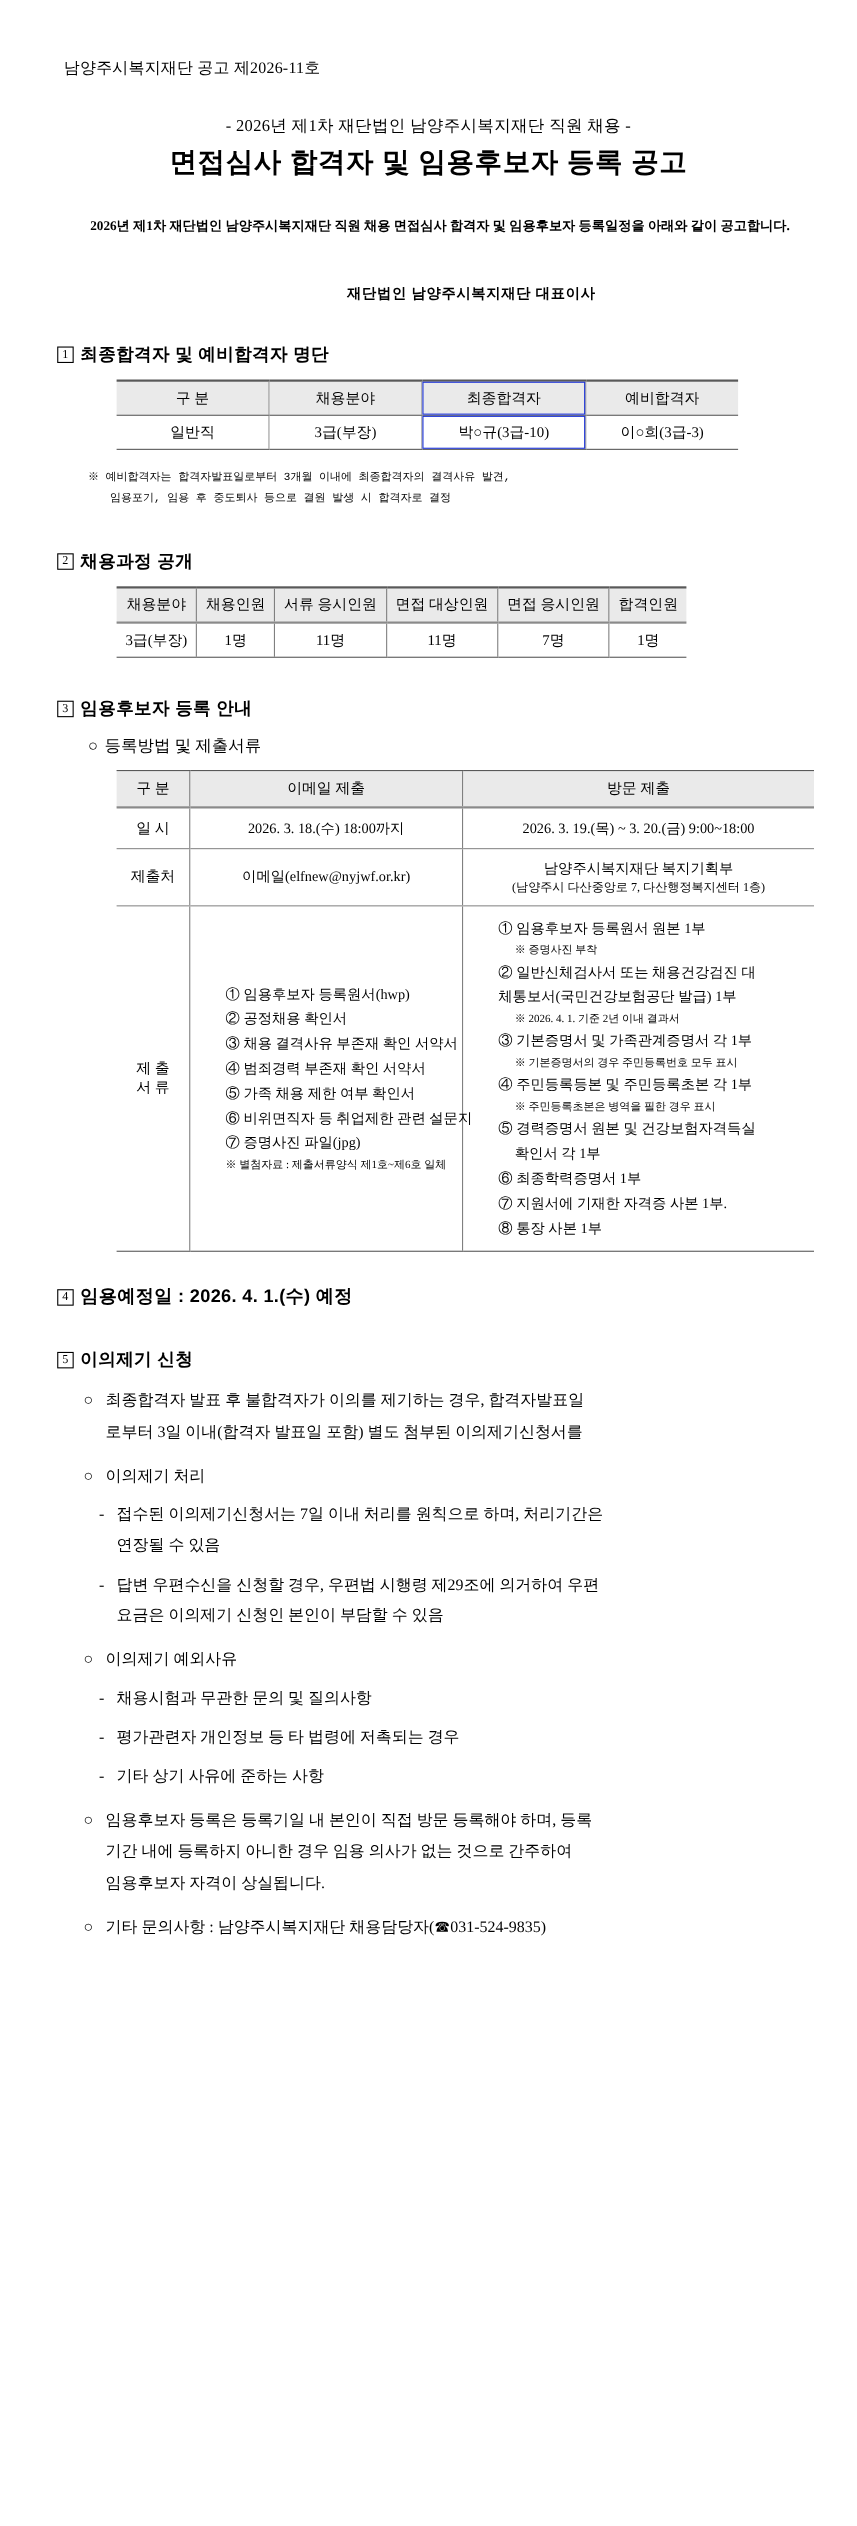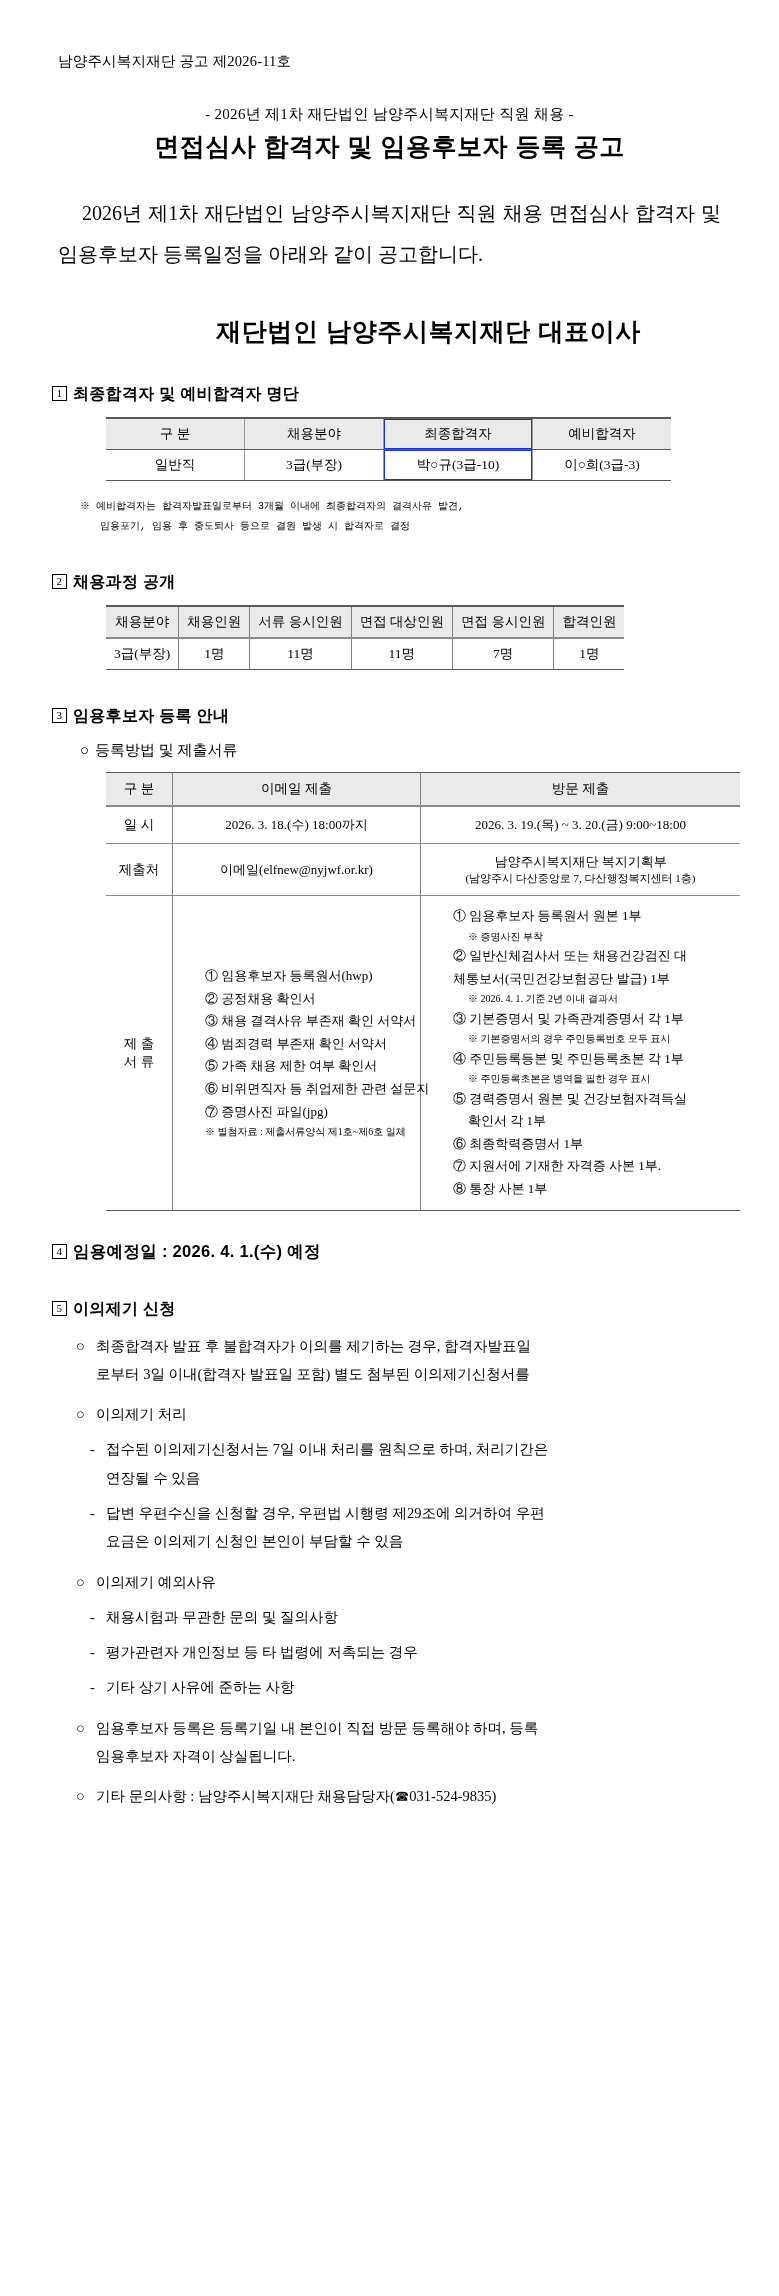--- a/index.html
+++ b/index.html
@@ -16,28 +16,28 @@
   .subtitle { text-align:center; font-size:15px; letter-spacing:.3px; margin:0 0 6px 0; }
   .main-title {
     text-align:center;
     font-family:"Liberation Sans","DejaVu Sans",sans-serif;
     font-weight:bold;
     font-size:25px;
     letter-spacing:.5px;
     margin:0 0 30px 0;
   }
 
-  .intro { font-size:20px; line-height:2.05; text-align:justify; text-justify:inter-word; margin:0 18px 0 18px; text-indent:24px; }
+  .intro { font-size:12px; line-height:2.05; text-align:justify; text-justify:inter-word; margin:0 18px 0 18px; text-indent:24px;font-weight:bold; }
 
   .date-line { text-align:right; font-size:15px; margin:42px 42px 0 0; letter-spacing:1px; }
   .signature {
     text-align:center;
     font-family:"Liberation Sans","DejaVu Sans",sans-serif;
     font-weight:bold;
-    font-size:25px;
+    font-size:13px;
     letter-spacing:.6px;
     margin:40px 0 0 78px;
   }
 
   .section {
     font-family:"Liberation Sans","DejaVu Sans",sans-serif;
     font-weight:bold;
     font-size:16px;
     margin:36px 0 12px 12px;
     letter-spacing:.3px;
@@ -286,20 +286,21 @@
       <div class="lv2">
         <span class="mk">-</span>
         <div>기타 상기 사유에 준하는 사항</div>
       </div>
     </div>
 
   <div id="section6-body">
       <div class="lv1">
         <span class="mk">○</span>
         <div>임용후보자 등록은 등록기일 내 본인이 직접 방문 등록해야 하며, 등록</div>
+        <div>기간 내에 등록하지 아니한 경우 임용 의사가 없는 것으로 간주하여</div>
         <div>임용후보자 자격이 상실됩니다.</div>
       </div>
       <div class="lv1">
         <span class="mk">○</span>
         <div>기타 문의사항 : 남양주시복지재단 채용담당자(☎031-524-9835)</div>
       </div>
     </div>
 
 </div>
 

